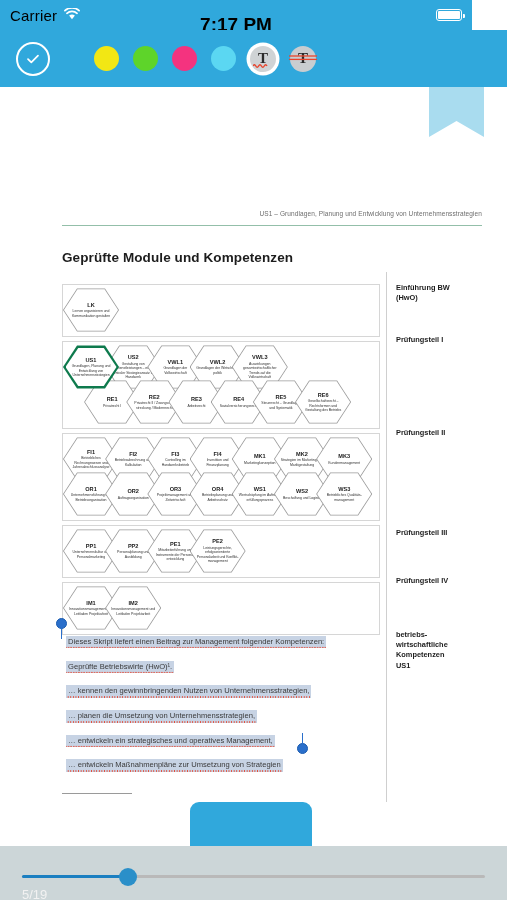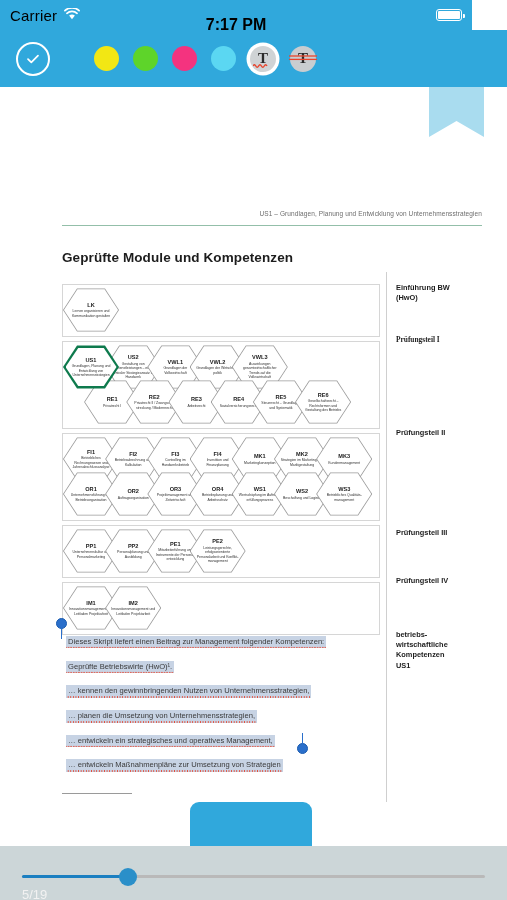--- a/index.html
+++ b/index.html
@@ -14,21 +14,21 @@
   
   .statusbar {
     position: absolute; top: 0; left: 0; width: 472px; height: 30px;
     background: #30a8dc; color: #000000;
     display: flex; align-items: center; padding: 0 10px;
   }
   .sb-carrier { font-size: 15px; letter-spacing: .2px; }
   .sb-wifi { margin-left: 7px; display: inline-block; }
   .sb-time {
     position: absolute; left: 0; right: 0; text-align: center;
-    font-size: 16px; font-weight: bold; pointer-events: none; margin-top: 19px;
+    font-size: 19px; font-weight: bold; pointer-events: none; margin-top: 19px;
   }
   .sb-right { margin-left: auto; display: flex; align-items: center; z-index: 2; }
   .battery {
     width: 26px; height: 12px; border: 1.4px solid #ffffff; border-radius: 3px;
     position: relative; padding: 1.3px;
   }
   .battery::after {
     content: ""; position: absolute; right: -4px; top: 3.5px;
     width: 2px; height: 4px; background: #ffffff; border-radius: 0 1px 1px 0;
   }
@@ -432,21 +432,21 @@
                 <div class="desc">Innovations­management und Leitfaden Projektarbeit</div>
               </div>
             </div>
           </div>
         </div>
       </div>
 
     <div id="side-labels">
         <div class="side-label" style="top: 196px; white-space: pre-line;">Einführung BW
 (HwO)</div>
-        <div class="side-label" style="top: 248px; white-space: pre-line; font-family: Liberation Serif, serif;">Prüfungsteil I</div>
+        <div class="side-label" style="top: 248px; white-space: pre-line;">Prüfungsteil I</div>
         <div class="side-label" style="top: 341px; white-space: pre-line;">Prüfungsteil II</div>
         <div class="side-label" style="top: 441px; white-space: pre-line;">Prüfungsteil III</div>
         <div class="side-label" style="top: 489px; white-space: pre-line;">Prüfungsteil IV</div>
         <div class="side-label" style="top: 543px; white-space: pre-line;">betriebs-
 wirtschaftliche
 Kompetenzen
 US1</div>
       </div>
 
     <div class="annot" id="annot">

